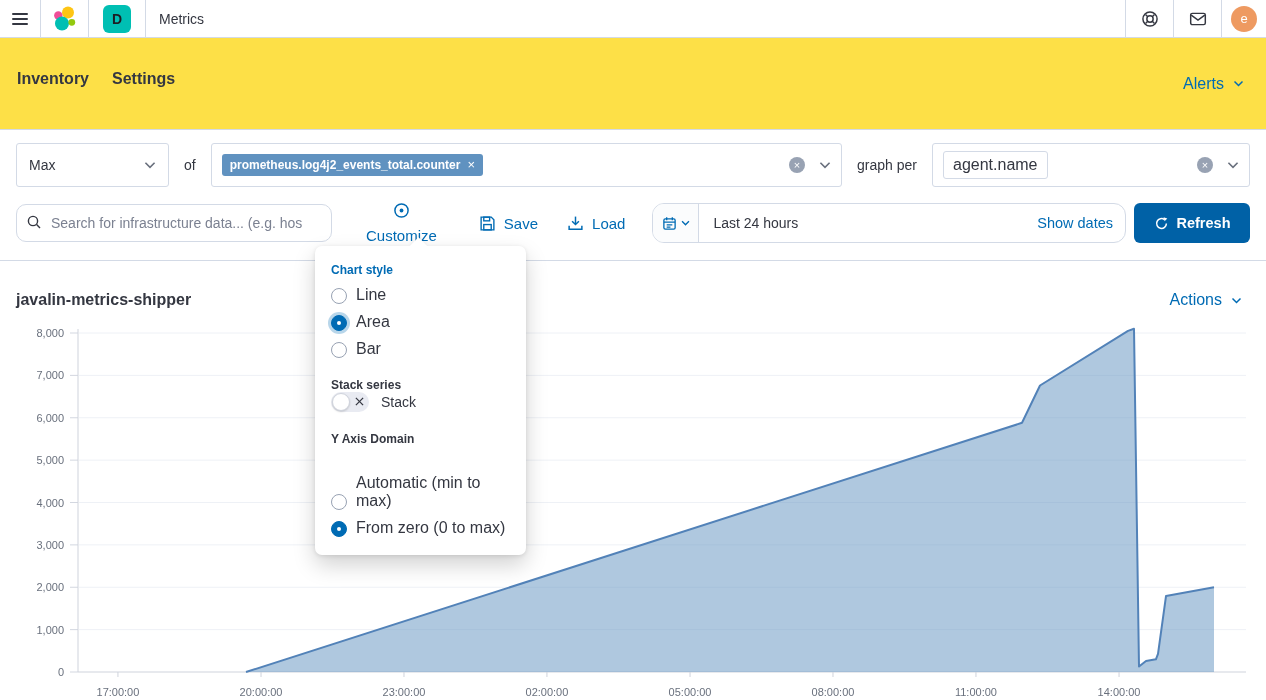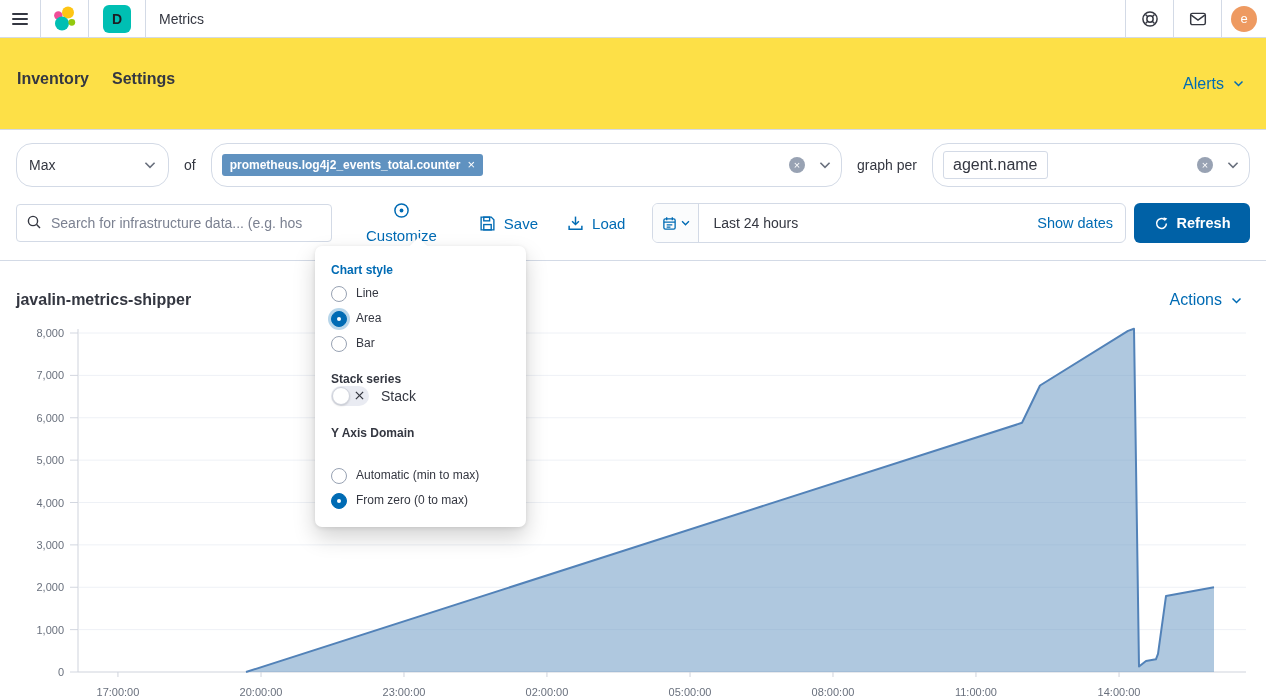--- a/index.html
+++ b/index.html
@@ -26,48 +26,48 @@
   
   .tabs-row { height:92px; display:flex; align-items:center; padding:0 16px; gap:21px;
     border-bottom:1px solid #D3DAE6; background:#fde047; }
   .tab { font-size:16px; font-weight:700; color:#343741; padding:4px 1px 10px; border-bottom:3px solid transparent; }
   .tab.active { color:#006BB4; border-bottom-color:#006BB4; }
   .alerts-btn { margin-left:auto; color:#006BB4; font-size:16px; font-weight:500;
     display:flex; align-items:center; gap:9px; padding-right:6px; }
 
   
   .controls-row { display:flex; align-items:center; gap:15px; padding:13px 16px; }
-  .field { height:44px; border:1px solid #D3DAE6; border-radius:16px; background:#fff;
+  .field { height:44px; border:1px solid #D3DAE6; border-radius:3px; background:#fff;
     display:flex; align-items:center; padding:0 12px; }
   .select-agg { width:153px; justify-content:space-between; font-size:14px; }
   .inline-label { font-size:14px; white-space:nowrap; }
   .combobox { flex:1; gap:14px; padding:0 10px; }
   .combobox .pill-spacer { flex:1; }
   .combobox.group-by { flex:0 0 318px; }
   .pill-blue { background:#6092C0; color:#fff; font-size:12px; font-weight:600; border-radius:3px;
     padding:4px 8px; display:inline-flex; align-items:center; gap:7px; white-space:nowrap; }
   .pill-blue .pill-x { font-size:13px; font-weight:400; line-height:10px; }
   .pill-white { background:#fff; border:1px solid #D3DAE6; color:#343741; font-size:16px;
     border-radius:3px; padding:4px 9px; white-space:nowrap; }
   .clear-btn { width:16px; height:16px; border-radius:50%; background:#98A2B3; color:#fff;
     font-size:11px; line-height:15px; text-align:center; flex:0 0 auto; }
   .chev { color:#69707D; display:flex; }
 
   
   .toolbar-row { display:flex; align-items:center; padding:2px 16px 16px; }
   .search-wrap { position:relative; width:316px; }
-  .search-wrap input { width:100%; height:38px; border:1px solid #D3DAE6; border-radius:4px;
+  .search-wrap input { width:100%; height:38px; border:1px solid #D3DAE6; border-radius:10px;
     padding:0 10px 0 34px; font-size:14px; color:#343741; outline:none; }
   .search-wrap input::placeholder { color:#7b8191; }
   .search-icon { position:absolute; left:10px; top:10px; color:#343741; }
   .link-btn { display:flex; align-items:center; gap:8px; color:#006BB4; font-size:15px; font-weight:500; }
   .btn-customize { margin-left:34px;flex-direction:column; }
   .btn-save { margin-left:42px; }
   .btn-load { margin-left:29px; }
-  .datepicker { margin-left:27px; flex:1; height:40px; border:1px solid #D3DAE6; border-radius:6px;
+  .datepicker { margin-left:27px; flex:1; height:40px; border:1px solid #D3DAE6; border-radius:12px;
     display:flex; align-items:center; background:#fff; overflow:hidden; }
   .dp-quick { width:46px; height:100%; border-right:1px solid #D3DAE6; display:flex; align-items:center;
     justify-content:center; gap:4px; color:#006BB4; background:#fbfcfd; }
   .dp-text { padding-left:14px; font-size:14px; }
   .dp-showdates { margin-left:auto; padding-right:12px; color:#006BB4; font-size:14.5px; font-weight:500; }
   .btn-refresh { margin-left:8px; width:116px; height:40px; background:#0061A6; border-radius:6px;
     color:#fff; font-size:14.5px; font-weight:600; display:flex; align-items:center; justify-content:center; gap:8px; }
   .hr { border-bottom:1px solid #D3DAE6; }
 
   
@@ -77,21 +77,21 @@
   #chart-svg { display:block; margin-top:4px; }
   #chart-svg text { font-family:"Liberation Sans", sans-serif; }
 
   
   .popover { position:absolute; left:315px; top:246px; width:211px; background:#fff; border-radius:7px;
     box-shadow:0 10px 22px rgba(0,0,0,0.18), 0 1px 4px rgba(0,0,0,0.10); padding:17px 16px 18px; z-index:20; }
   .popover-arrow { position:absolute; top:-6px; left:97px; width:13px; height:13px; background:#fff;
     transform:rotate(45deg); box-shadow:-2px -2px 3px rgba(0,0,0,0.04); }
   .pop-heading { font-size:12px; font-weight:700; color:#343741; }
   .pop-heading.blue { color:#006BB4; }
-  .opt-row { display:flex; align-items:flex-start; gap:9px; margin-top:9px; font-size:12px; }
+  .opt-row { display:flex; align-items:flex-end; gap:9px; margin-top:9px; font-size:16px; }
   .radio { width:16px; height:16px; border-radius:50%; border:1px solid #98A2B3; background:#fff;
     position:relative; flex:0 0 auto; }
   .radio.checked { background:#006BB4; border-color:#006BB4; }
   .radio.checked::after { content:""; position:absolute; inset:5px; border-radius:50%; background:#fff; }
   .radio.focused { box-shadow:0 0 0 3px rgba(0,107,180,0.28); }
   .mt20 { margin-top:20px; }
   .mt12 { margin-top:28px; }
   .switch-row { display:flex; align-items:center; gap:12px; font-size:14px; }
   .switch { width:38px; height:20px; border-radius:10px; background:#e9ebf2; position:relative; flex:0 0 auto; }
   .switch .knob { position:absolute; left:1px; top:1px; width:18px; height:18px; border-radius:50%;

